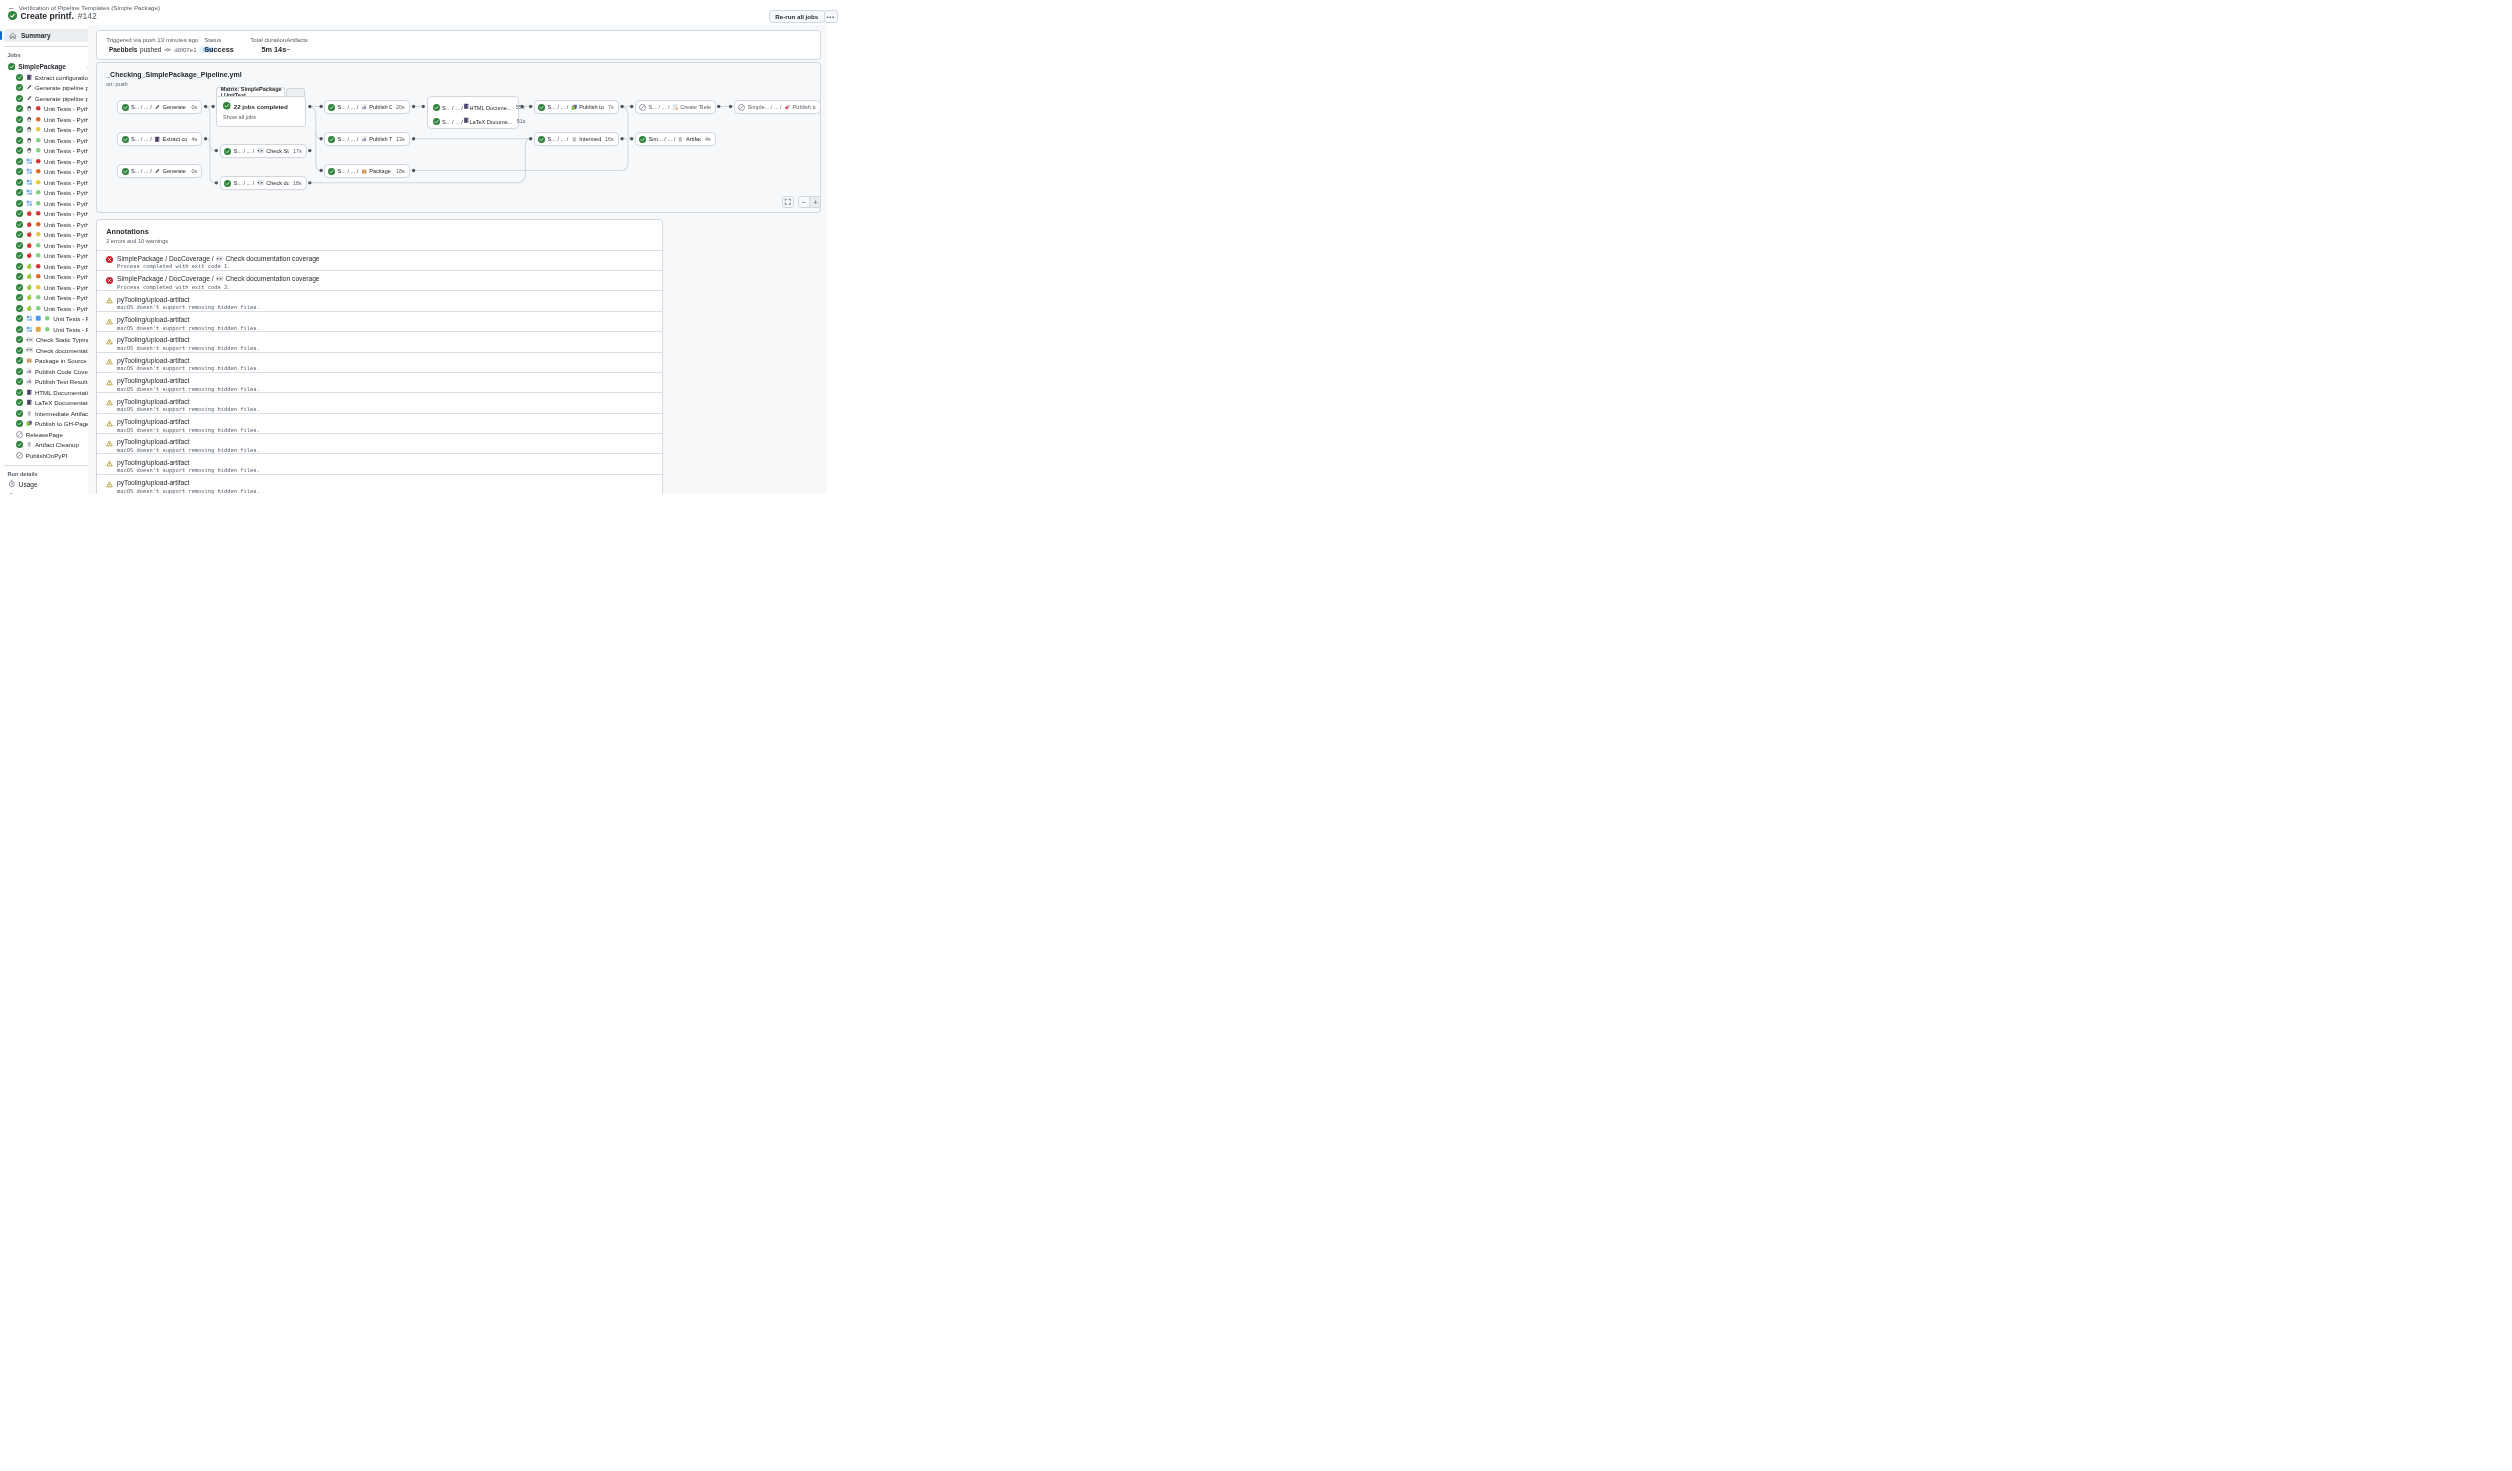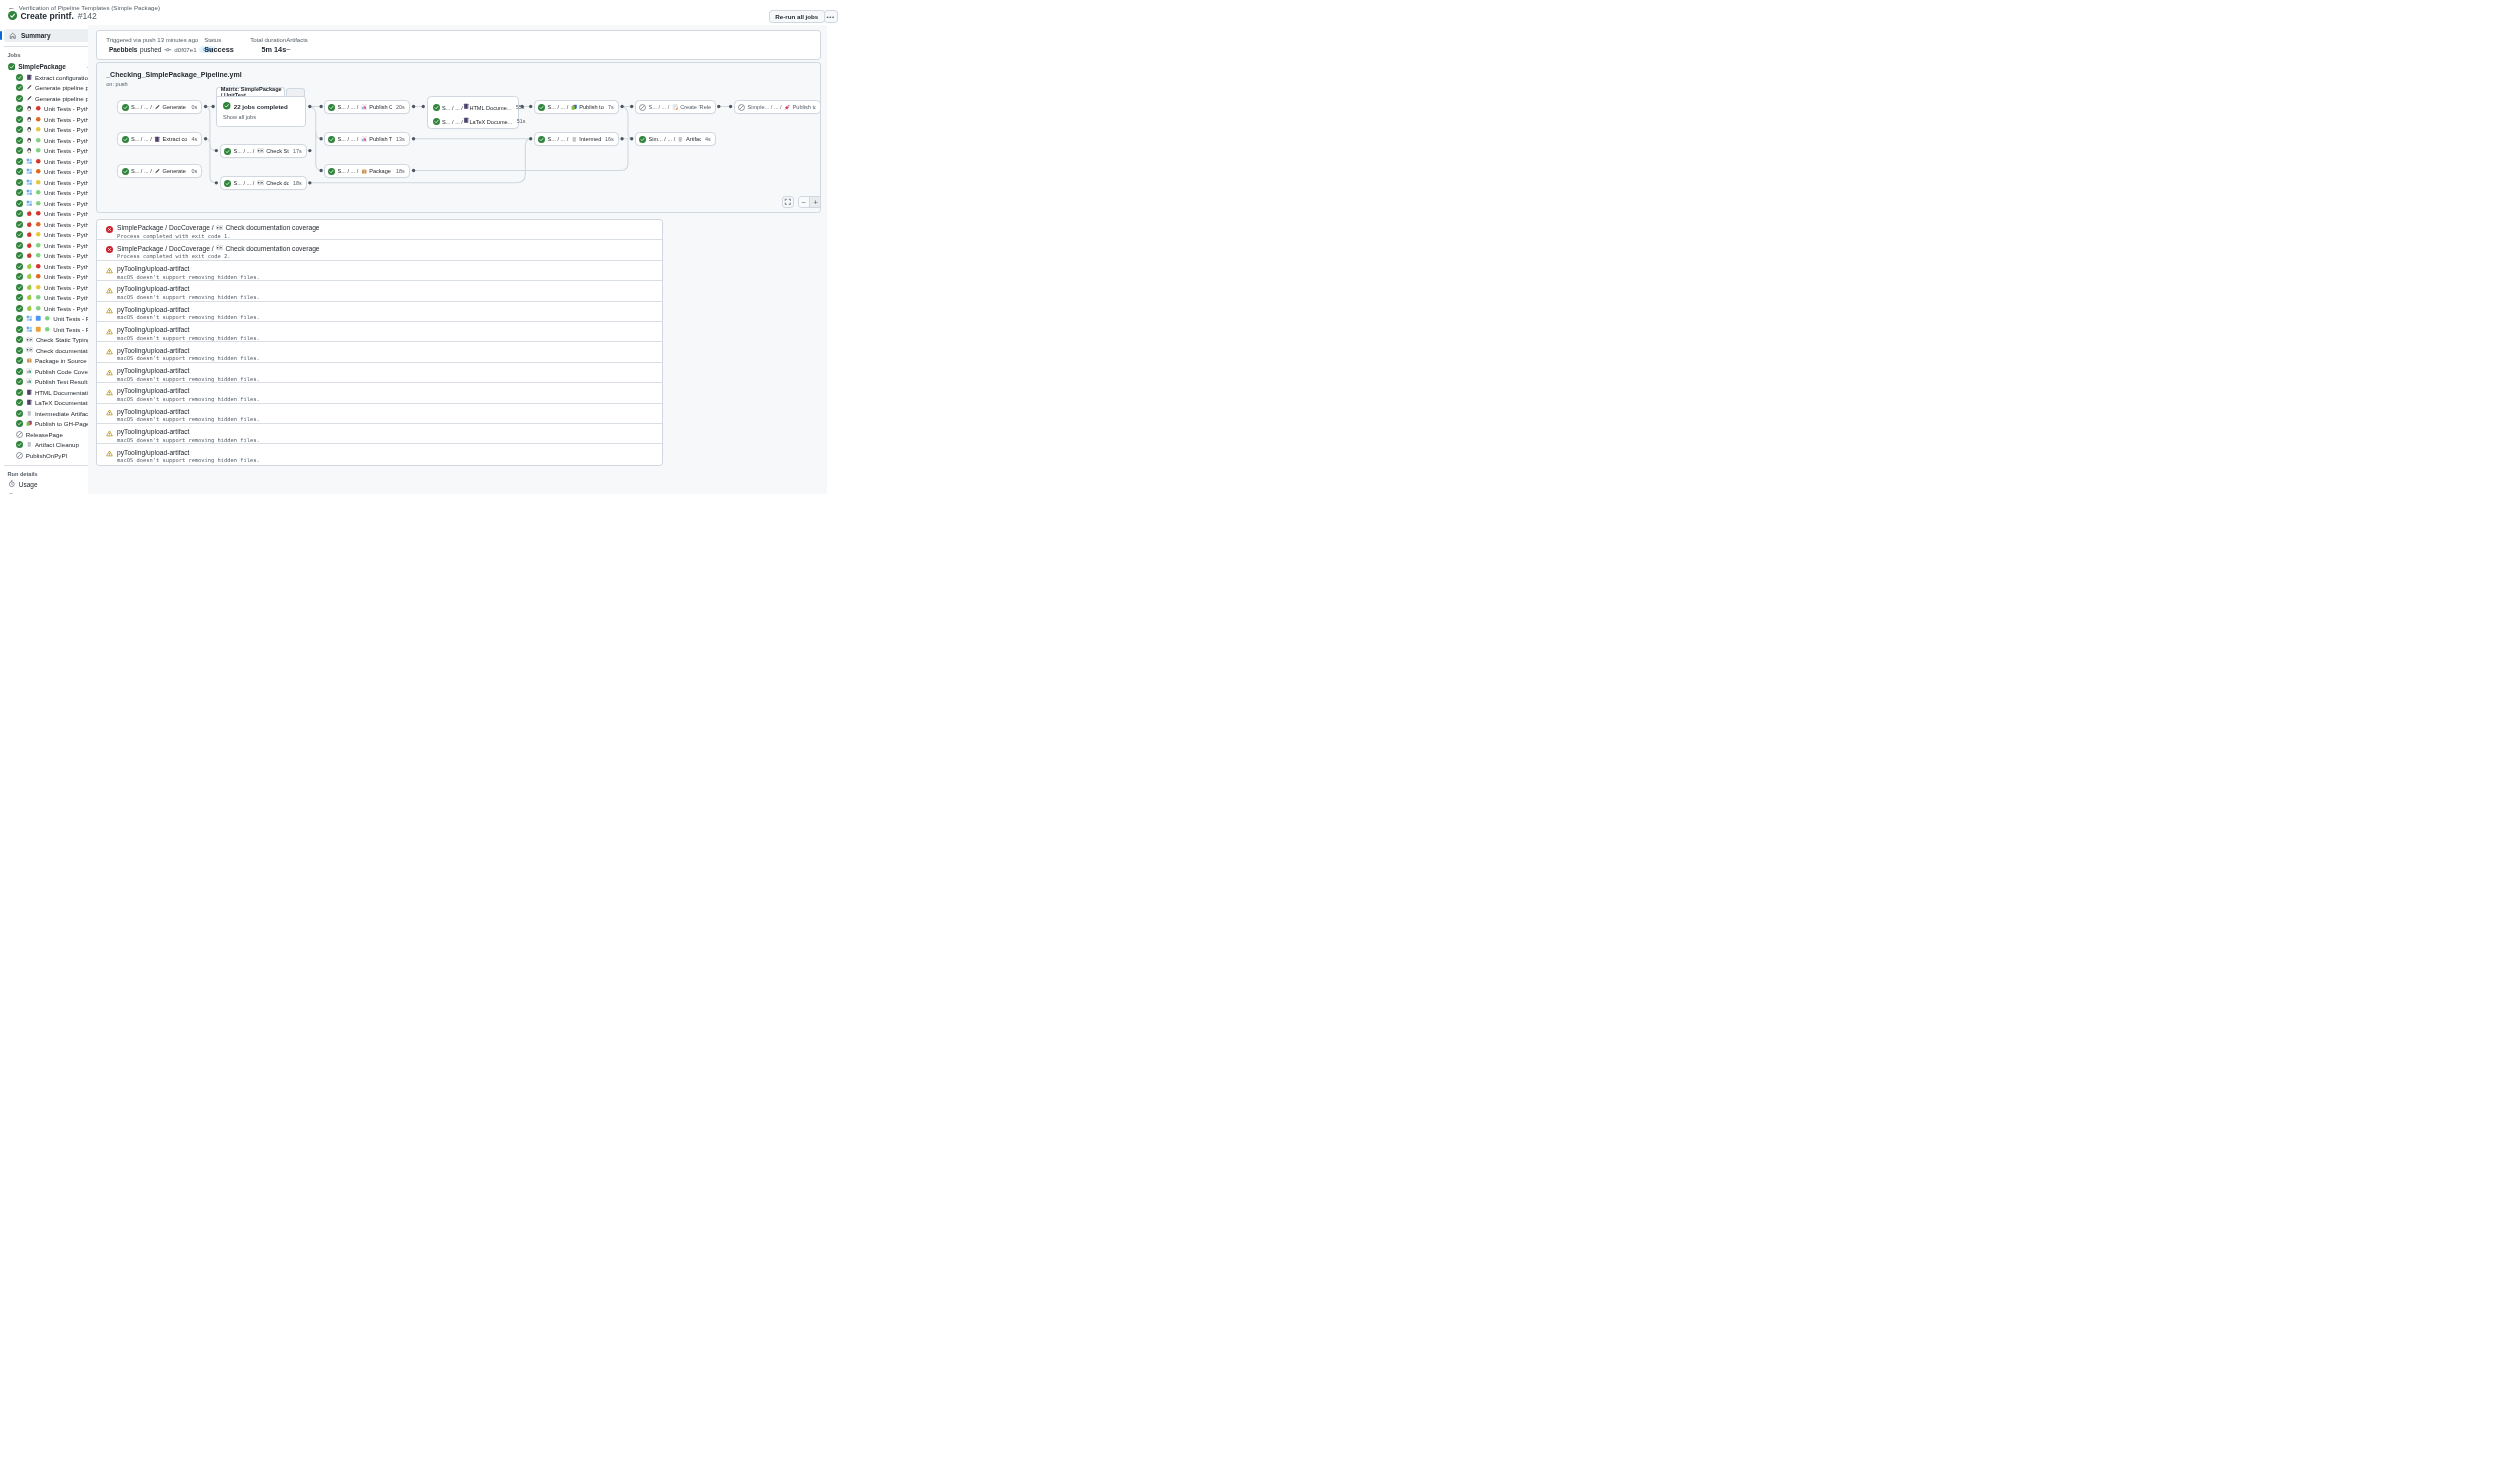--- a/index.html
+++ b/index.html
@@ -1316,20 +1316,24 @@
             </svg>
           </div>
         <div id="zoomseg">
           <div class="seg" id="zoom-out">−</div>
           <div class="seg" id="zoom-in">+</div>
         </div>
       </div>
     </section>
 
     <section id="anncard">
+      <div id="ann-head">
+        <div id="ann-title">Annotations</div>
+        <div id="ann-sub">2 errors and 10 warnings</div>
+      </div>
       <div id="ann-rows">
           <div class="ann-row">
             <span class="ann-ic"><span class="icn">
                 <svg width="7" height="7" viewBox="0 0 16 16">
                   <circle cx="8" cy="8" r="8" fill="#cf222e"></circle>
                   <path d="M5.6 5.6 L10.4 10.4 M10.4 5.6 L5.6 10.4" stroke="#fff" stroke-width="1.7" stroke-linecap="round"></path>
                 </svg>
               </span></span>
             <div>
               <div class="ann-title">

